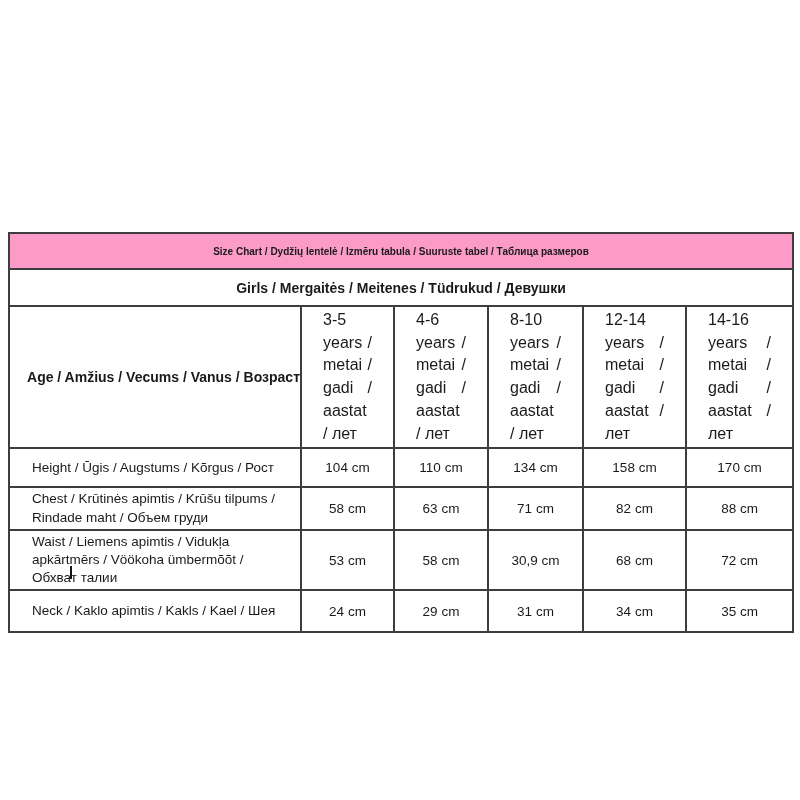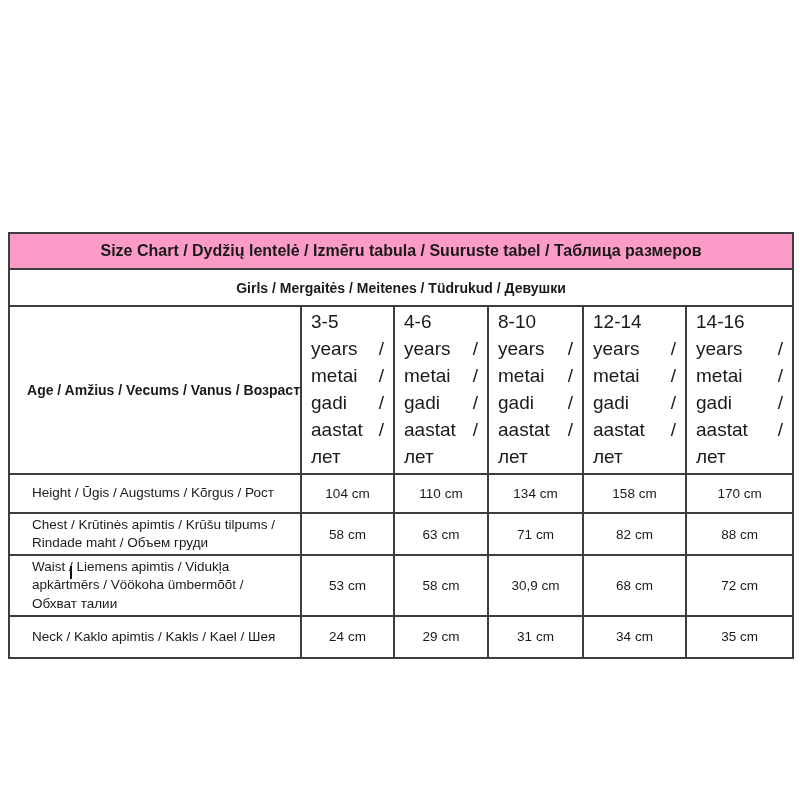--- a/index.html
+++ b/index.html
@@ -27,21 +27,21 @@
     font-family: "Liberation Sans", sans-serif;
     color: #1a1a1a;
   }
   table.size-table td {
     border: 2px solid #3d3d3d;
     overflow: hidden;
   }
   td.title-cell {
     background: #fc9ac8;
     font-weight: bold;
-    font-size: 16px;
+    font-size: 10px;
     text-align: center;
     height: 32px;
     border-bottom: 2px solid #8c6f7f;
   }
   td.subtitle-cell {
     background: #ffffff;
     font-weight: bold;
     font-size: 14px;
     text-align: center;
     height: 33px;
@@ -49,23 +49,23 @@
   }
   td.age-label-cell {
     font-weight: bold;
     font-size: 14px;
     text-align: right;
     padding: 2px 0;
     height: 59px;
     vertical-align: middle;
   }
   td.col-header-cell {
-    font-size: 19px;
+    font-size: 16px;
     text-align: justify;
-    padding: 2px 9px;
+    padding: 2px 21px;
     line-height: 1.42;
     vertical-align: middle;
   }
   td.label-cell {
     font-size: 13.5px;
     text-align: left;
     padding: 2px 22px;
     line-height: 1.35;
     vertical-align: middle;
   }

